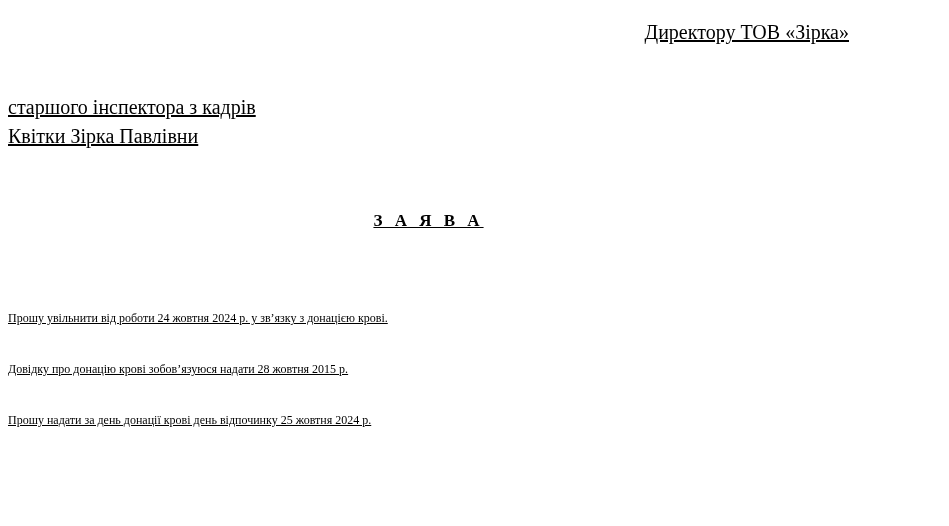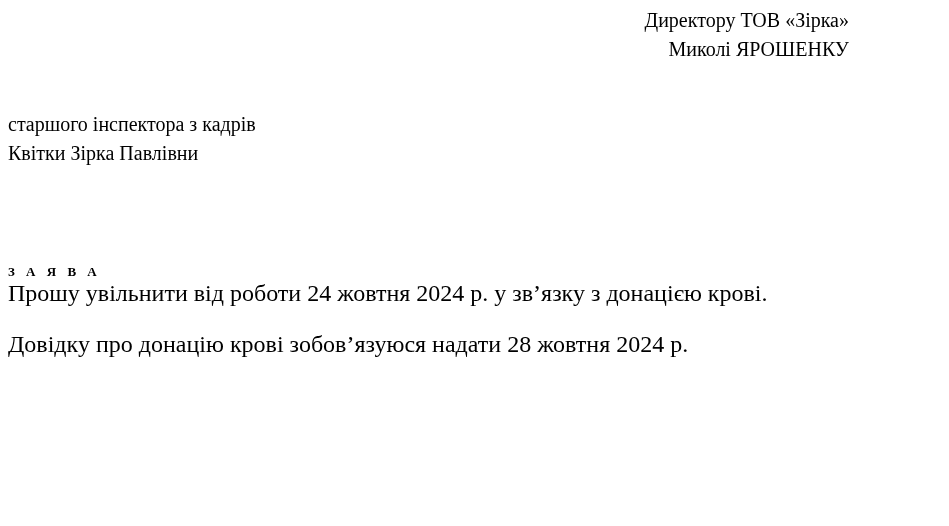--- a/index.html
+++ b/index.html
@@ -12,21 +12,22 @@
     background: #ffffff;
     font-family: "Liberation Serif", "DejaVu Serif", serif;
     color: #000000;
     overflow: hidden;
   }
   .page {
     position: relative;
     width: 857px;
     height: 526px;
     box-sizing: border-box;
-    padding: 0 8px;
+    padding: 12px 8px;
+    text-decoration: underline;
   }
   .addressee {
     text-align: right;
     font-size: 20px;
     line-height: 29px;
     padding-top: 6px;
   }
   .addressee .line {
     white-space: nowrap;
   }
@@ -35,50 +36,52 @@
   }
   .author {
     text-align: left;
     font-size: 20px;
     line-height: 29px;
   }
   .author .line {
     white-space: nowrap;
   }
   .title {
-    font-size: 13px;
+    text-align: center;
+    font-size: 17px;
     font-weight: bold;
     letter-spacing: 4px;
-    margin-top: 96px;
+    margin-top: 60px;
   }
   .body-text {
-    font-size: 24px;
+    margin-top: 74px;
+    font-size: 12px;
   }
   .body-text p {
     margin: 0 0 25px 0;
     line-height: 26px;
   }
 </style>
 </head>
 <body>
 
 <div class="page">
 
   <div class="addressee">
     <div class="line">Директору ТОВ «Зірка»</div>
-    <div class="line">Миколі ЯРОШЕНКУ</div>
   </div>
 
   <div class="gap-block"></div>
 
   <div class="author">
     <div class="line">старшого інспектора з кадрів</div>
     <div class="line">Квітки Зірка Павлівни</div>
   </div>
 
   <div class="title">З А Я В А</div>
 
   <div class="body-text">
     <p>Прошу увільнити від роботи 24 жовтня 2024 р. у зв’язку з донацією крові.</p>
-    <p>Довідку про донацію крові зобов’язуюся надати 28 жовтня 2024 р.</p>
+    <p>Довідку про донацію крові зобов’язуюся надати 28 жовтня 2015 р.</p>
+    <p>Прошу надати за день донації крові день відпочинку 25 жовтня 2024 р.</p>
   </div>
 
 </div>
 
 </body></html>

